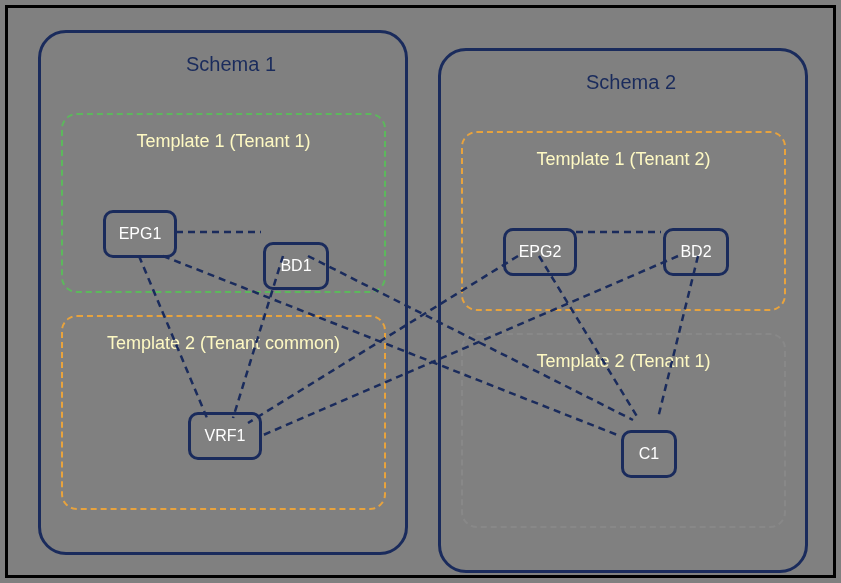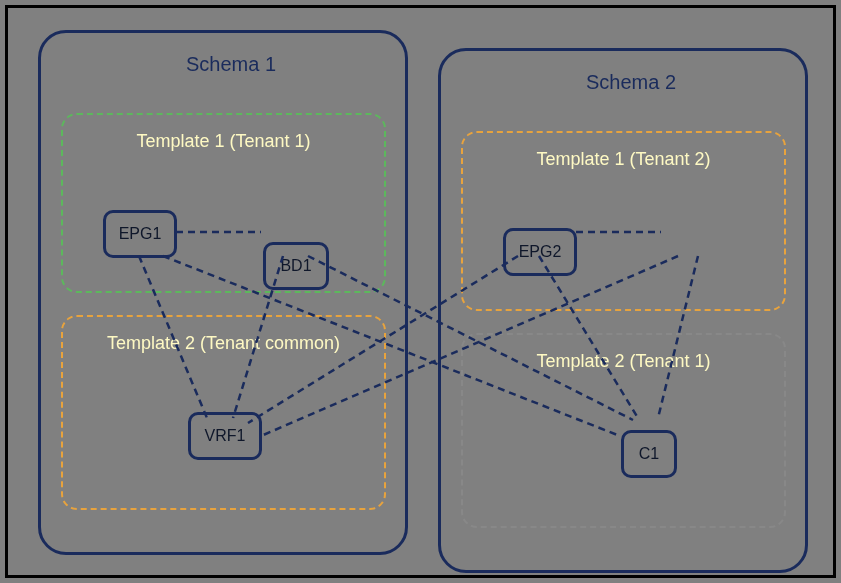--- a/index.html
+++ b/index.html
@@ -66,21 +66,21 @@
     .t1 { top: 80px; height: 180px; }
     .t2 { top: 282px; height: 195px; }
     .green { border-color: #5cb85c; }
     .orange { border-color: #e8a33d; }
     .gray { border-color: #888888; }
     .node {
       position: absolute;
       border: 3px solid #1a2b5c;
       border-radius: 10px;
       background: transparent;
-      color: #0f172a;
+      color: #ffffff;
       font-size: 16px;
       font-weight: normal;
       display: flex;
       align-items: center;
       justify-content: center;
       height: 48px;
       padding: 0 8px;
     }
     svg.connectors {
       position: absolute;
@@ -115,20 +115,21 @@
       <div class="node" style="left:125px; top:95px; width:74px;">VRF1</div>
     </div>
   </div>
 
   <div class="schema schema-2">
     <div class="schema-title">Schema 2</div>
 
     <div class="template t1 orange">
       <div class="template-title">Template 1 (Tenant 2)</div>
       <div class="node" style="left:40px; top:95px; width:74px;">EPG2</div>
+      <div class="node" style="left:200px; top:95px; width:66px;">BD2</div>
     </div>
 
     <div class="template t2 gray">
       <div class="template-title">Template 2 (Tenant 1)</div>
       <div class="node" style="left:158px; top:95px; width:56px;text-align:center;">C1</div>
     </div>
   </div>
 
   <svg class="connectors">
 

